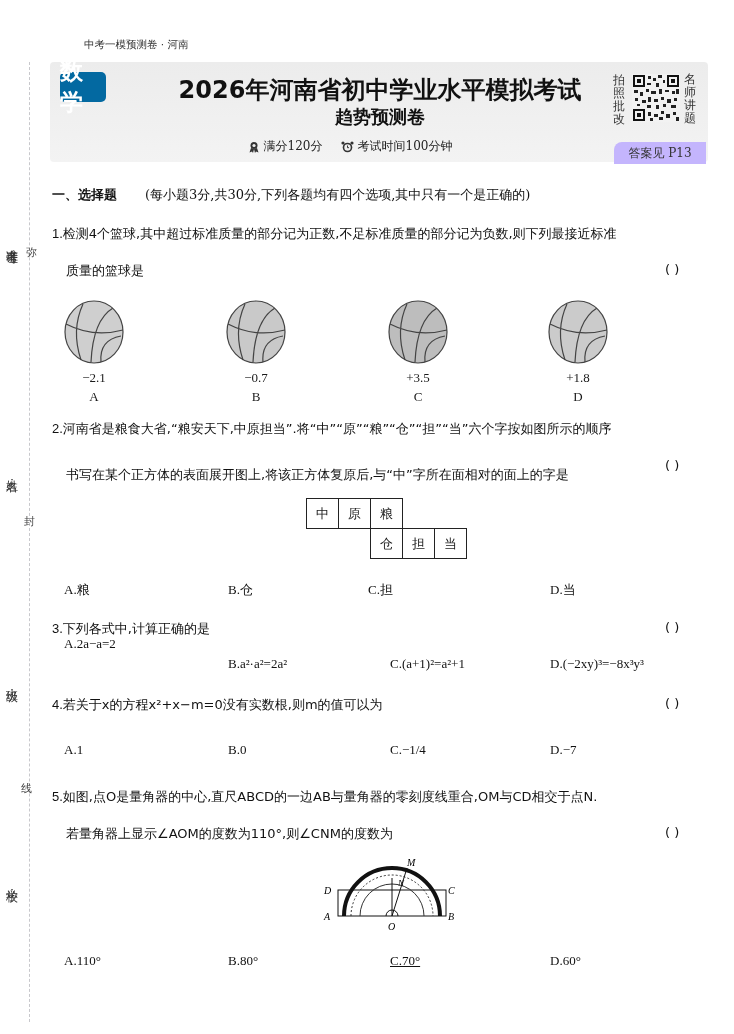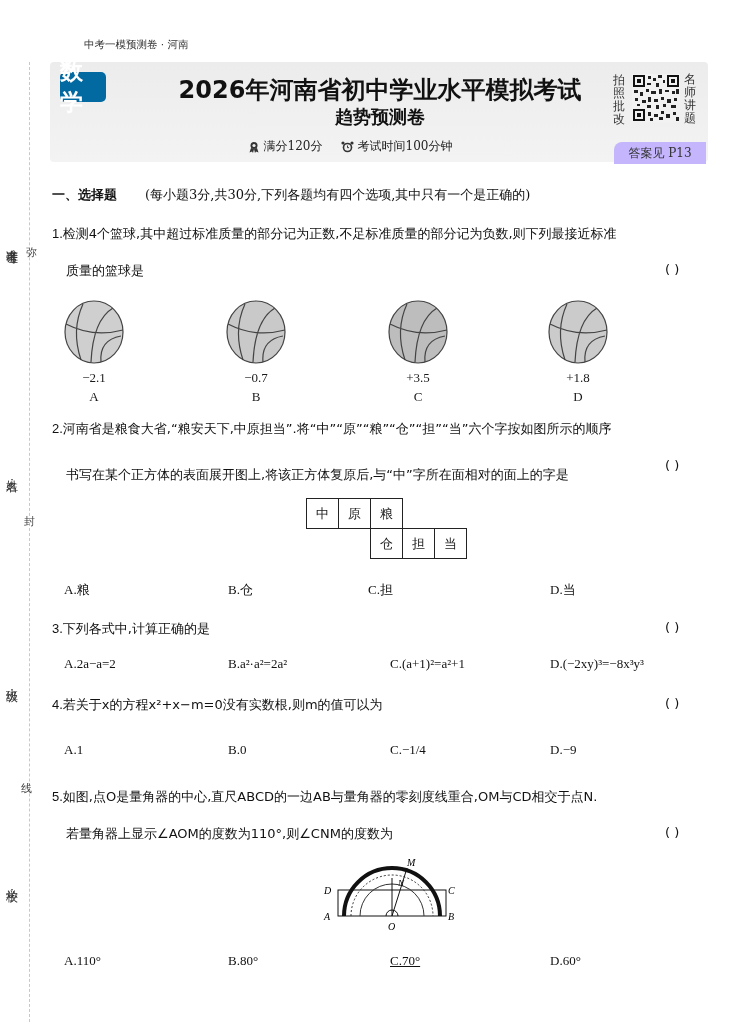--- a/index.html
+++ b/index.html
@@ -201,33 +201,33 @@
 
 <div class="opt times" style="left:64px; top:581px;">A.粮</div>
 <div class="opt times" style="left:228px; top:581px;">B.仓</div>
 <div class="opt times" style="left:368px; top:581px;">C.担</div>
 <div class="opt times" style="left:550px; top:581px;">D.当</div>
 
 <div class="abs q-line" style="left:52px; top:620px;">
   <span class="q-num">3.</span><span>下列各式中,计算正确的是</span>
 </div>
 <div class="abs paren" style="left:665px; top:620px;">(      )</div>
-<div class="opt times" style="left:64px; top:656px;">A.2a−a=2</div>
+<div class="opt times" style="left:64px; top:636px;">A.2a−a=2</div>
 <div class="opt times" style="left:228px; top:656px;">B.a²·a²=2a²</div>
 <div class="opt times" style="left:390px; top:656px;">C.(a+1)²=a²+1</div>
 <div class="opt times" style="left:550px; top:656px;">D.(−2xy)³=−8x³y³</div>
 
 <div class="abs q-line" style="left:52px; top:696px;">
   <span class="q-num">4.</span><span>若关于x的方程x²+x−m=0没有实数根,则m的值可以为</span>
 </div>
 <div class="abs paren" style="left:665px; top:696px;">(      )</div>
 <div class="opt times" style="left:64px; top:742px;">A.1</div>
 <div class="opt times" style="left:228px; top:742px;">B.0</div>
 <div class="opt times" style="left:390px; top:742px;">C.−1/4</div>
-<div class="opt times" style="left:550px; top:742px;">D.−9</div>
+<div class="opt times" style="left:550px; top:742px;">D.−7</div>
 
 <div class="abs q-line" style="left:52px; top:788px;">
   <span class="q-num">5.</span><span>如图,点O是量角器的中心,直尺ABCD的一边AB与量角器的零刻度线重合,OM与CD相交于点N.</span>
 </div>
 <div class="abs q-line" style="left:66px; top:825px;">若量角器上显示∠AOM的度数为110°,则∠CNM的度数为</div>
 <div class="abs paren" style="left:665px; top:825px;">(      )</div>
 
 <svg class="abs" style="left:318px; top:858px;" width="150" height="80" viewBox="0 0 150 80">
   <rect x="20" y="32" width="108" height="26" fill="none" stroke="#111" stroke-width="1"></rect>
   <path d="M26 58 A48 48 0 0 1 122 58" fill="none" stroke="#111" stroke-width="4"></path>

